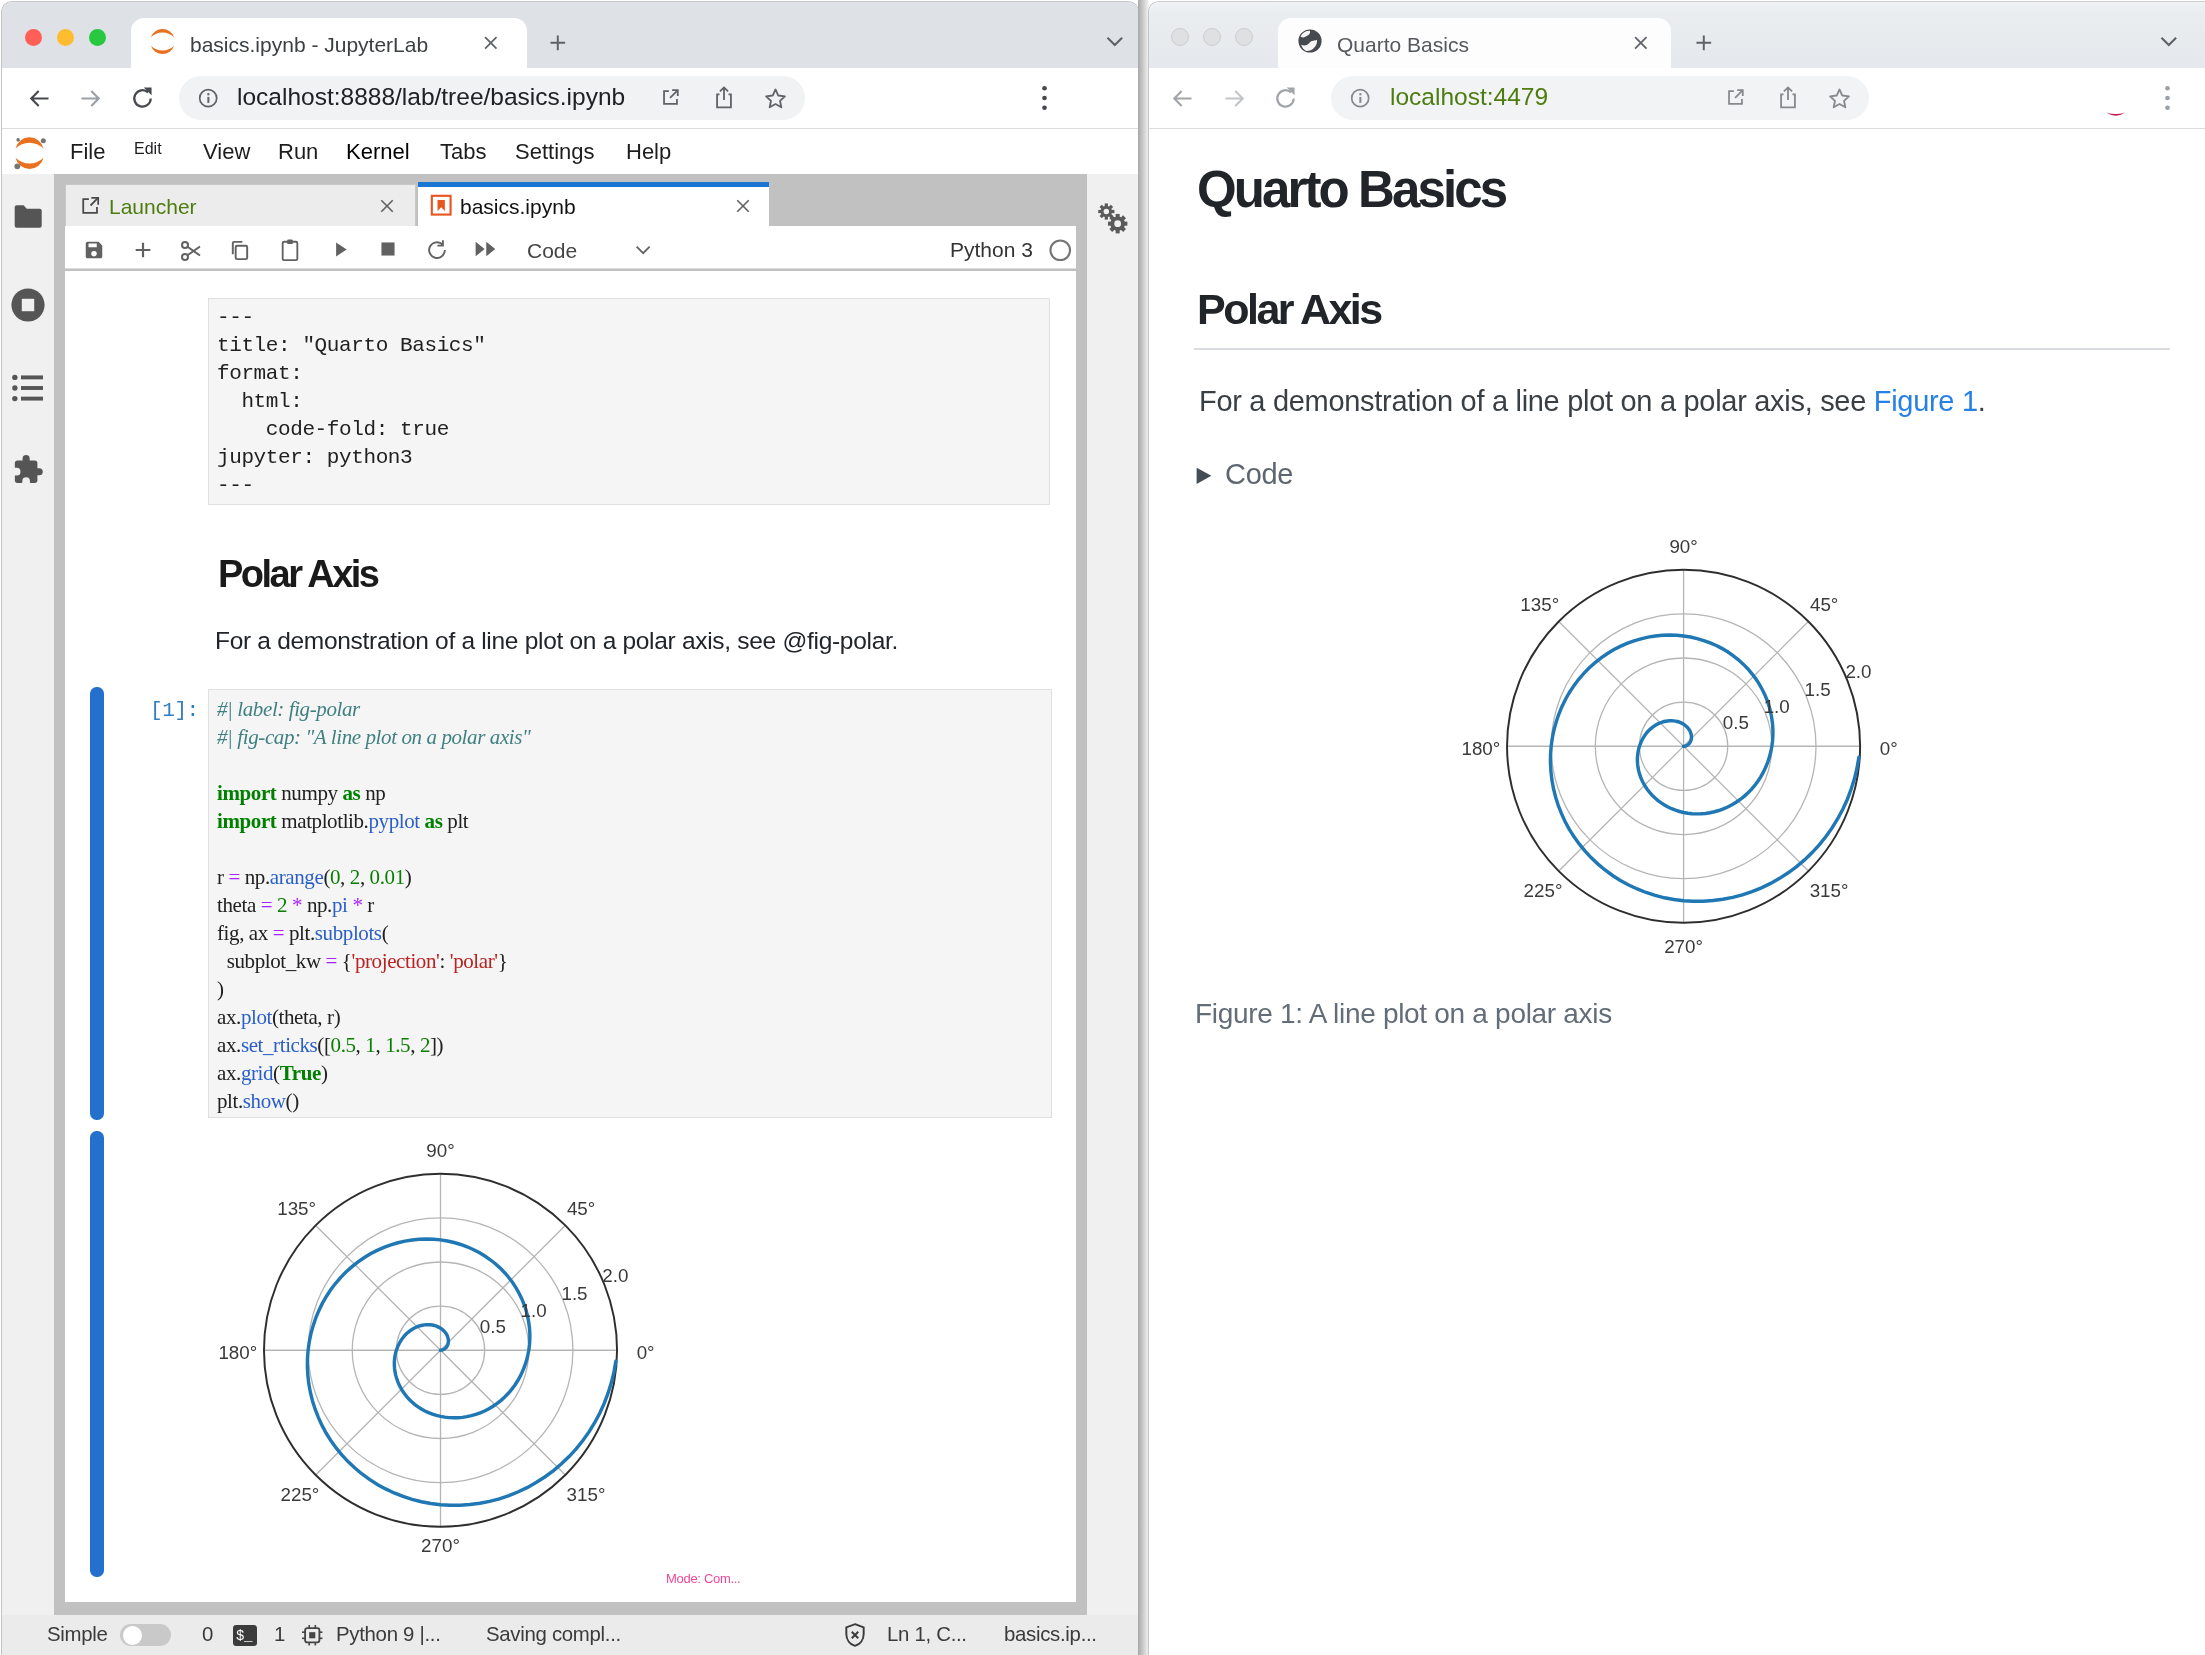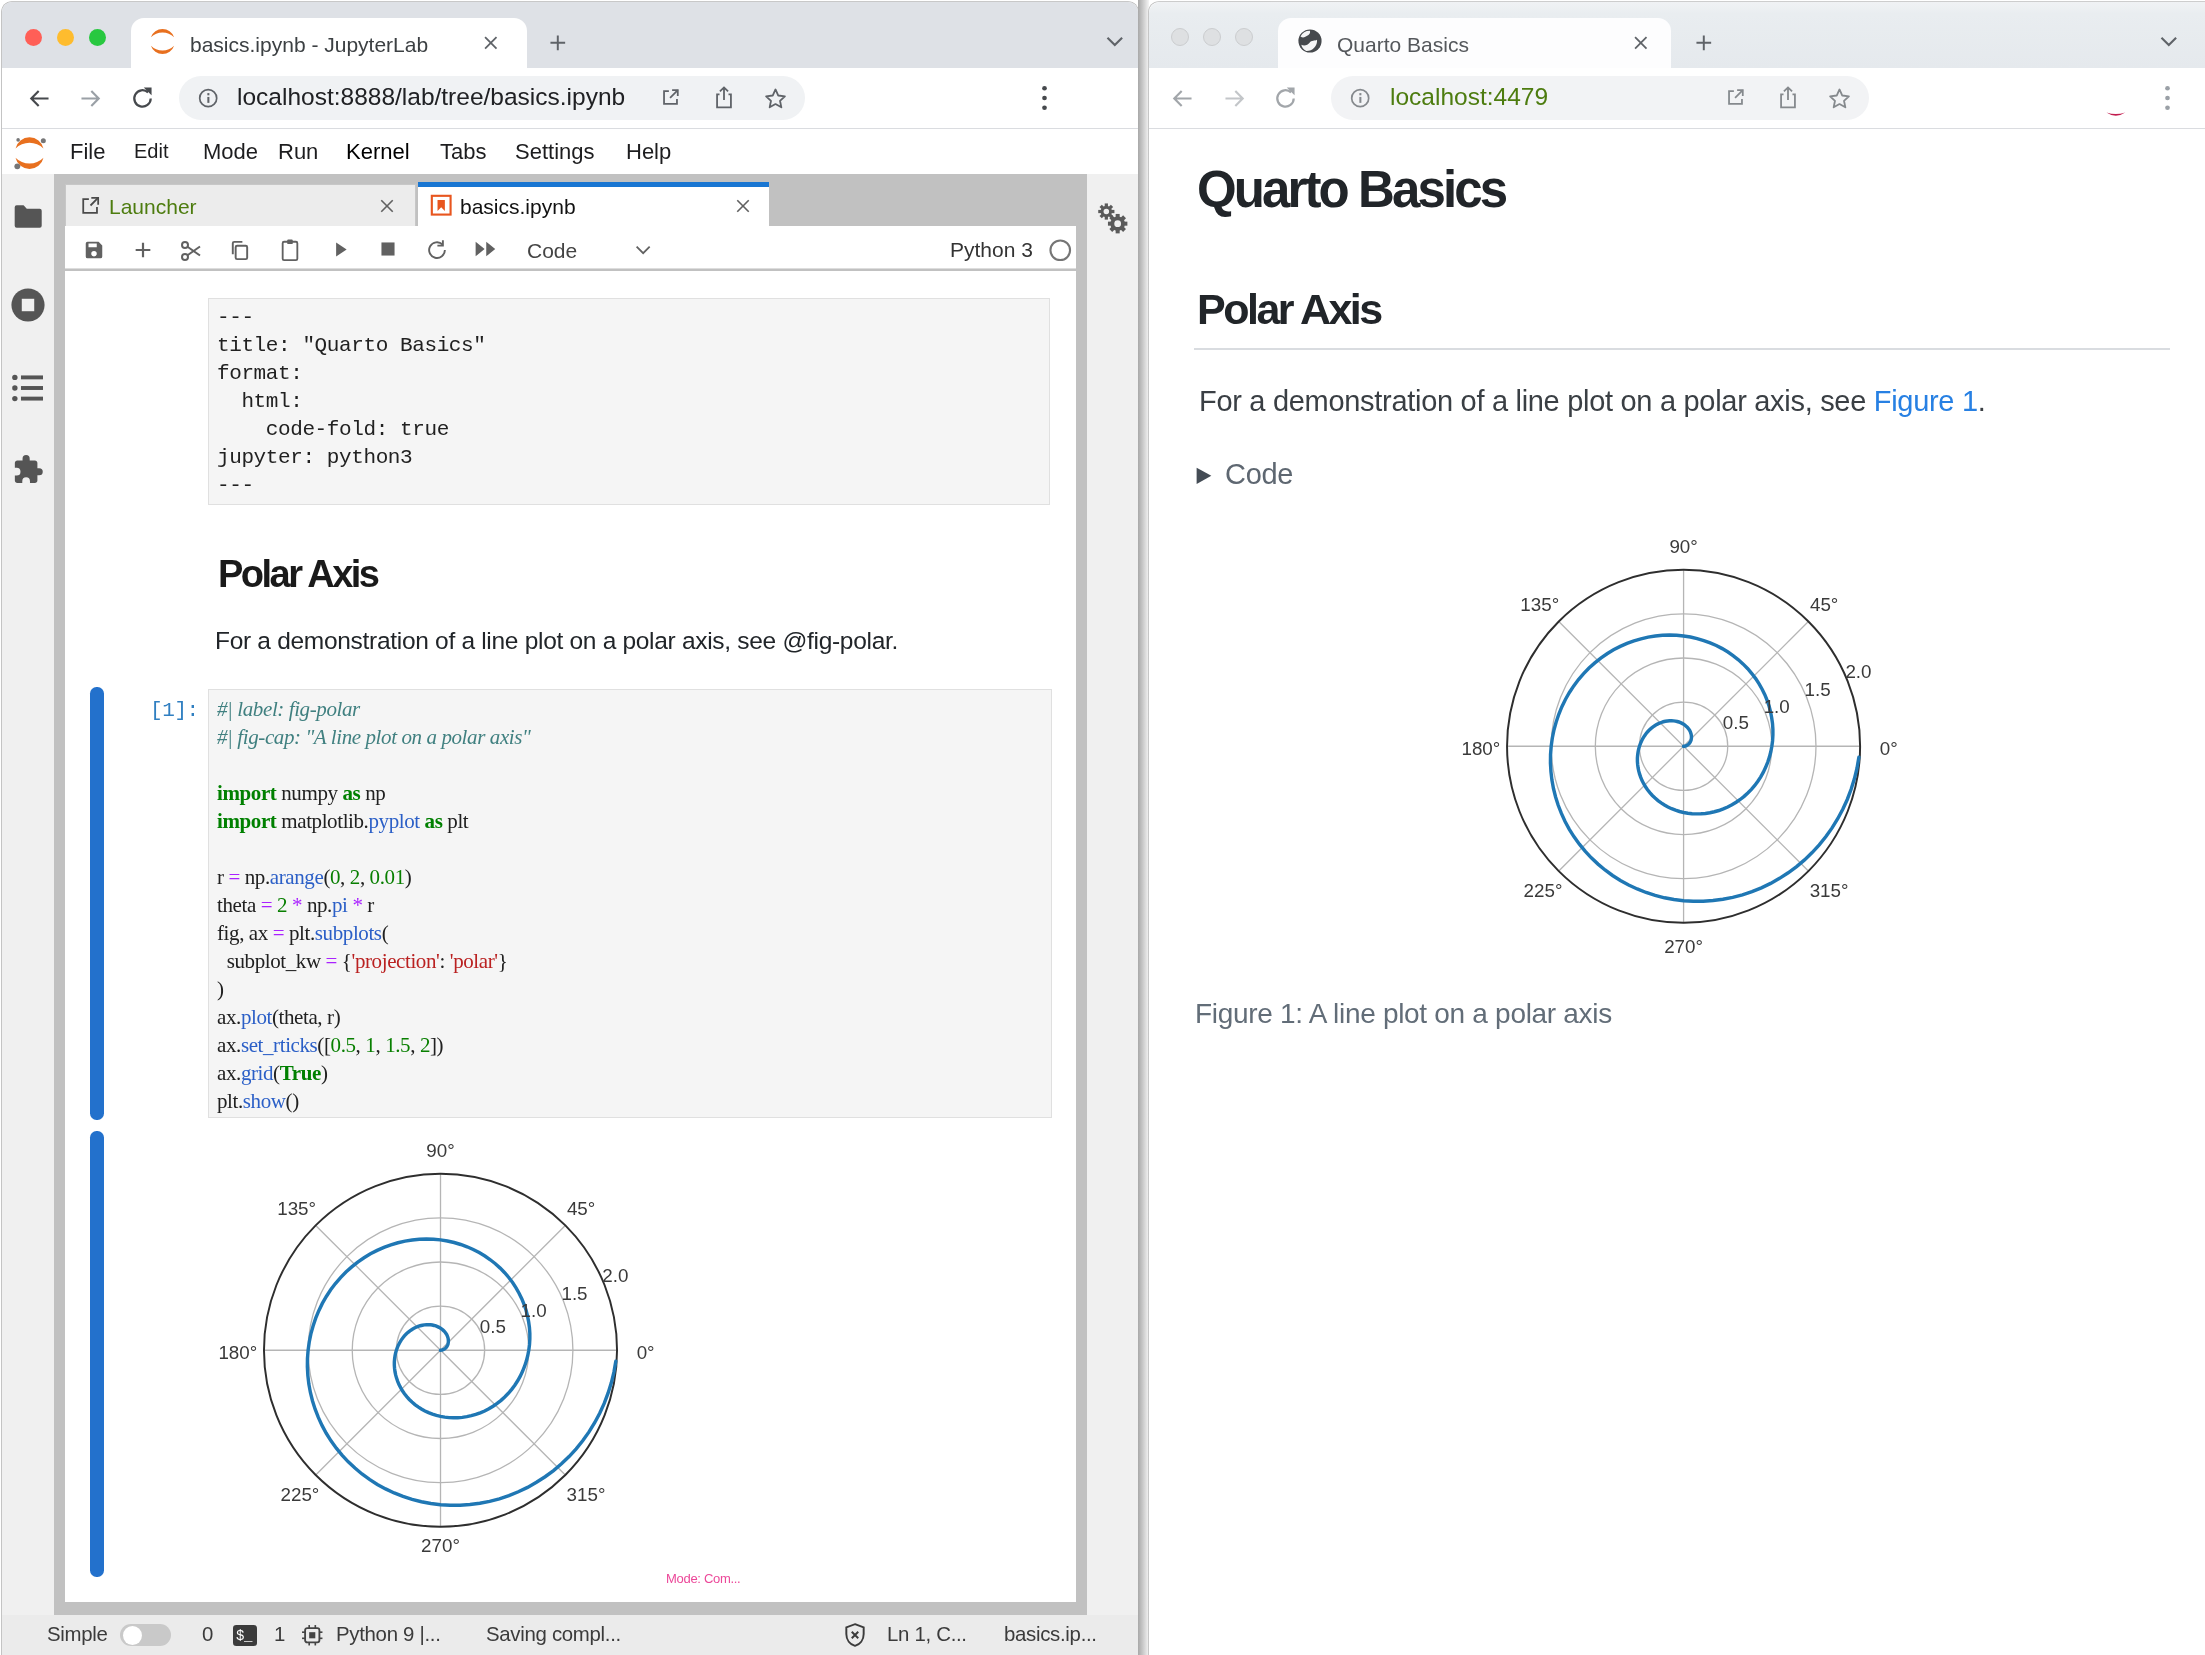--- a/index.html
+++ b/index.html
@@ -73,22 +73,22 @@
   </svg>
 <div class="abs" style="left:1.6px;top:131px;width:1136px;height:43px;background:#fff"></div>
 <svg style="left:9.8px;top:133px" width="39" height="39" viewBox="0 0 48 48">
 <path d="M 6.8 19.2 A 17.6 17.6 0 0 1 41.2 19.2 A 24.0 24.0 0 0 0 6.8 19.2 Z" fill="#e8701f"></path>
 <path d="M 6.8 30.4 A 17.6 17.6 0 0 0 41.2 30.4 A 24.0 24.0 0 0 1 6.8 30.4 Z" fill="#e8701f"></path>
 <circle cx="10" cy="8.5" r="2.2" fill="#767677"></circle>
     <circle cx="41" cy="9.5" r="3.1" fill="#767677"></circle>
     <circle cx="9" cy="41" r="3.6" fill="#767677"></circle>
 </svg>
 <span class="t" style="left:70px;top:141px;font-size:22px;letter-spacing:0px;color:#1d1d1f">File</span>
-<span class="t" style="left:134px;top:141px;font-size:20px;letter-spacing:0px;color:#1d1d1f">Edit</span>
-<span class="t" style="left:203px;top:141px;font-size:22px;letter-spacing:0px;color:#1d1d1f">Mode</span>
+<span class="t" style="left:134px;top:141px;font-size:16px;letter-spacing:0px;color:#1d1d1f">Edit</span>
+<span class="t" style="left:203px;top:141px;font-size:22px;letter-spacing:0px;color:#1d1d1f">View</span>
 <span class="t" style="left:278px;top:141px;font-size:22px;letter-spacing:0px;color:#1d1d1f">Run</span>
 <span class="t" style="left:346px;top:141px;font-size:22px;letter-spacing:0px;color:#000000">Kernel</span>
 <span class="t" style="left:440px;top:141px;font-size:22px;letter-spacing:0px;color:#1d1d1f">Tabs</span>
 <span class="t" style="left:515px;top:141px;font-size:22px;letter-spacing:0px;color:#1d1d1f">Settings</span>
 <span class="t" style="left:626px;top:141px;font-size:22px;letter-spacing:0px;color:#1d1d1f">Help</span>
 <div class="abs" style="left:1.6px;top:174px;width:1136px;height:1441px;background:#c1c1c1"></div>
 <div class="abs" style="left:1.6px;top:174px;width:52px;height:1441px;background:#f0f0f0"></div>
 <div class="abs" style="left:1087px;top:174px;width:51px;height:1441px;background:#f0f0f0"></div>
 <svg style="left:13px;top:204px" width="30" height="25" viewBox="0 0 37 31">
     <path d="M2 4 Q2 1.5 4.5 1.5 H13 L17 6 H33 Q35.5 6 35.5 8.5 V27 Q35.5 29.5 33 29.5 H4.5 Q2 29.5 2 27 Z" fill="#555"></path>

